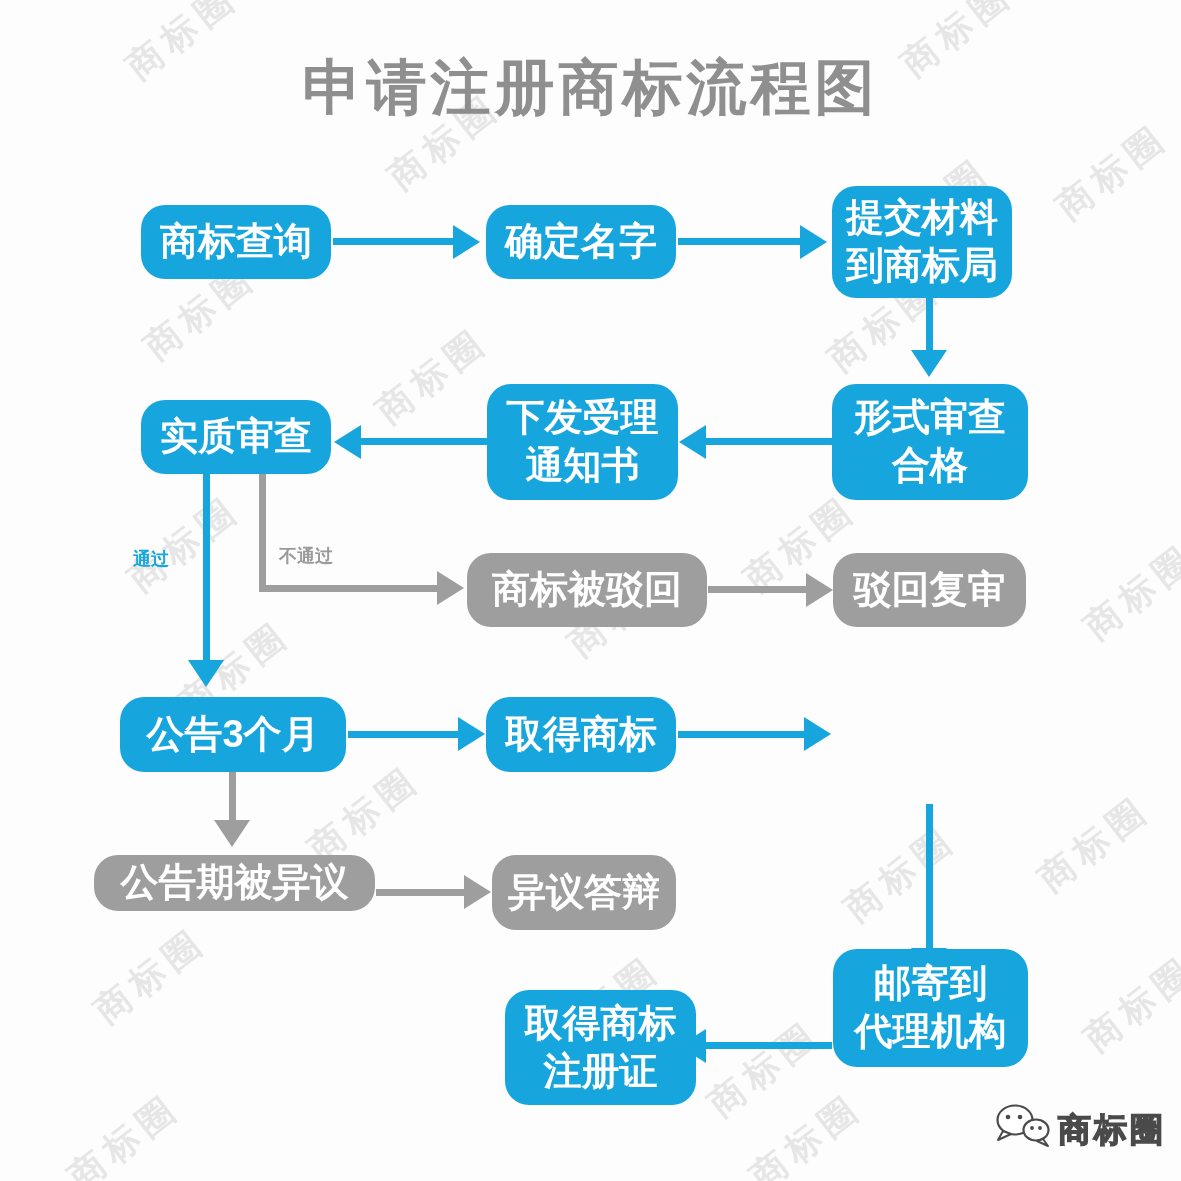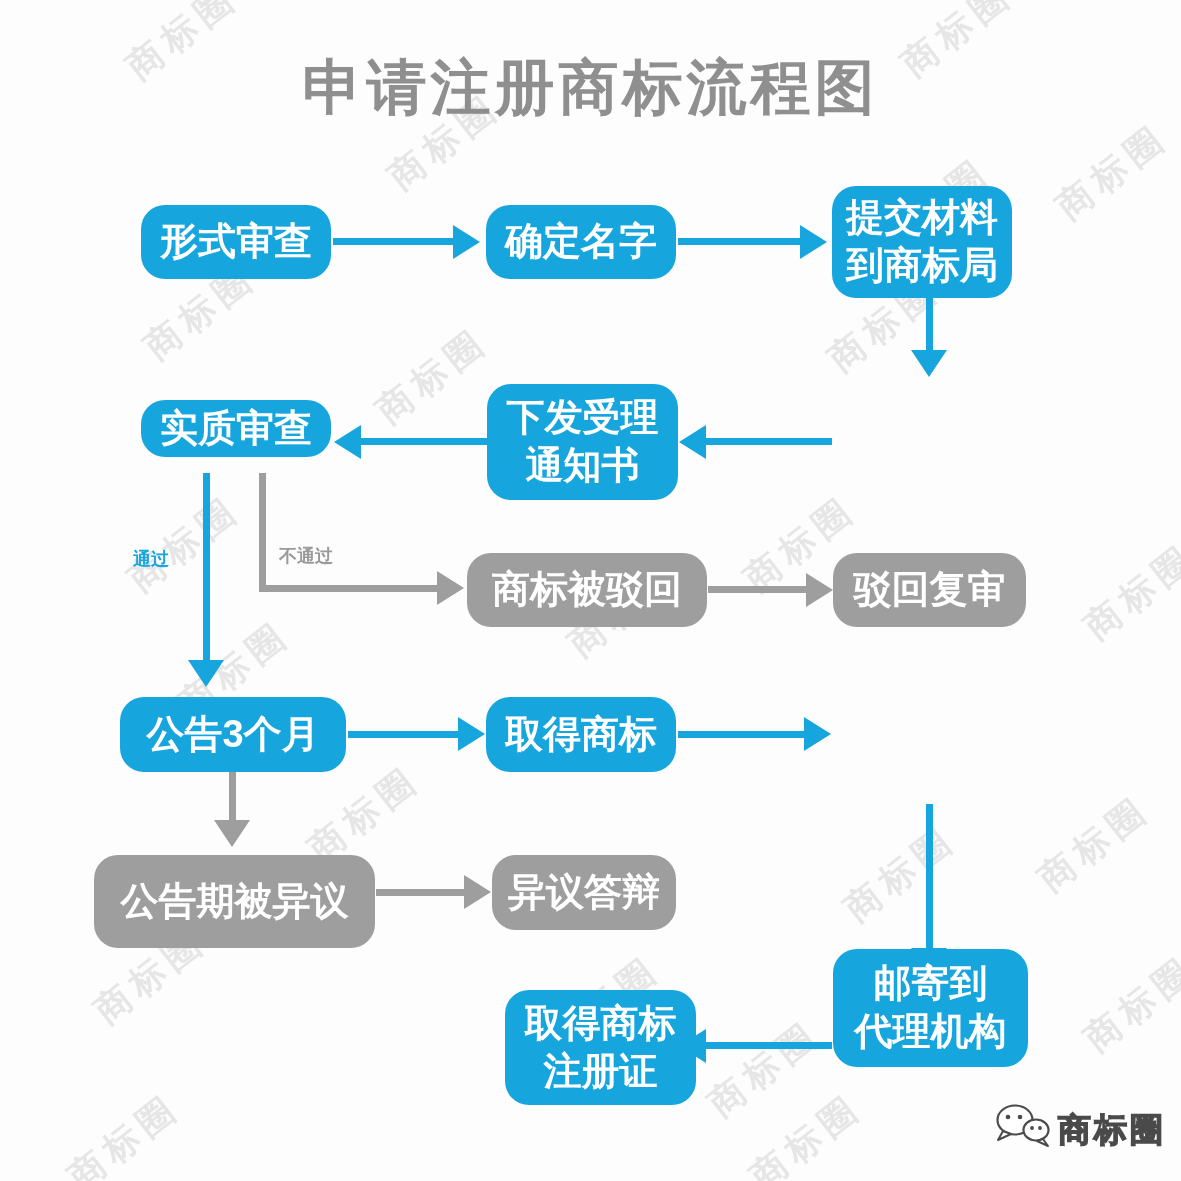--- a/index.html
+++ b/index.html
@@ -66,53 +66,57 @@
   <div class="wm" style="left:86px;top:952px">商标圈</div>
   <div class="wm" style="left:540px;top:980px">商标圈</div>
   <div class="wm" style="left:700px;top:1045px">商标圈</div>
   <div class="wm" style="left:1076px;top:980px">商标圈</div>
   <div class="wm" style="left:60px;top:1118px">商标圈</div>
   <div class="wm" style="left:742px;top:1118px">商标圈</div>
 
   <div class="title">申请注册商标流程图</div>
 
   <div class="node blue" style="left:141px;top:205px;width:190px;height:74px">
-      <span>形式审查</span>
+      <span>商标查询</span>
     </div>
   <div class="node blue" style="left:486px;top:205px;width:190px;height:74px">
       <span>确定名字</span>
     </div>
   <div class="node blue" style="left:832px;top:186px;width:180px;height:112px">
       <span>提交材料
 到商标局</span>
     </div>
 
+  <div class="node blue" style="left:832px;top:384px;width:196px;height:116px">
+      <span>形式审查
+合格</span>
+    </div>
   <div class="node blue" style="left:487px;top:384px;width:191px;height:116px">
       <span>下发受理
 通知书</span>
     </div>
-  <div class="node blue" style="left:141px;top:400px;width:190px;height:57px">
+  <div class="node blue" style="left:141px;top:400px;width:190px;height:74px">
       <span>实质审查</span>
     </div>
 
   <div class="node gray" style="left:467px;top:553px;width:240px;height:74px">
       <span>商标被驳回</span>
     </div>
   <div class="node gray" style="left:833px;top:553px;width:193px;height:74px">
       <span>驳回复审</span>
     </div>
 
   <div class="node blue" style="left:120px;top:697px;width:226px;height:75px">
       <span>公告3个月</span>
     </div>
   <div class="node blue" style="left:486px;top:697px;width:190px;height:75px">
       <span>取得商标</span>
     </div>
 
-  <div class="node gray" style="left:94px;top:855px;width:281px;height:93px">
+  <div class="node gray" style="left:94px;top:855px;width:281px;height:56px">
       <span>公告期被异议</span>
     </div>
   <div class="node gray" style="left:492px;top:855px;width:184px;height:75px">
       <span>异议答辩</span>
     </div>
 
   <div class="node blue" style="left:833px;top:949px;width:195px;height:118px">
       <span>邮寄到
 代理机构</span>
     </div>

